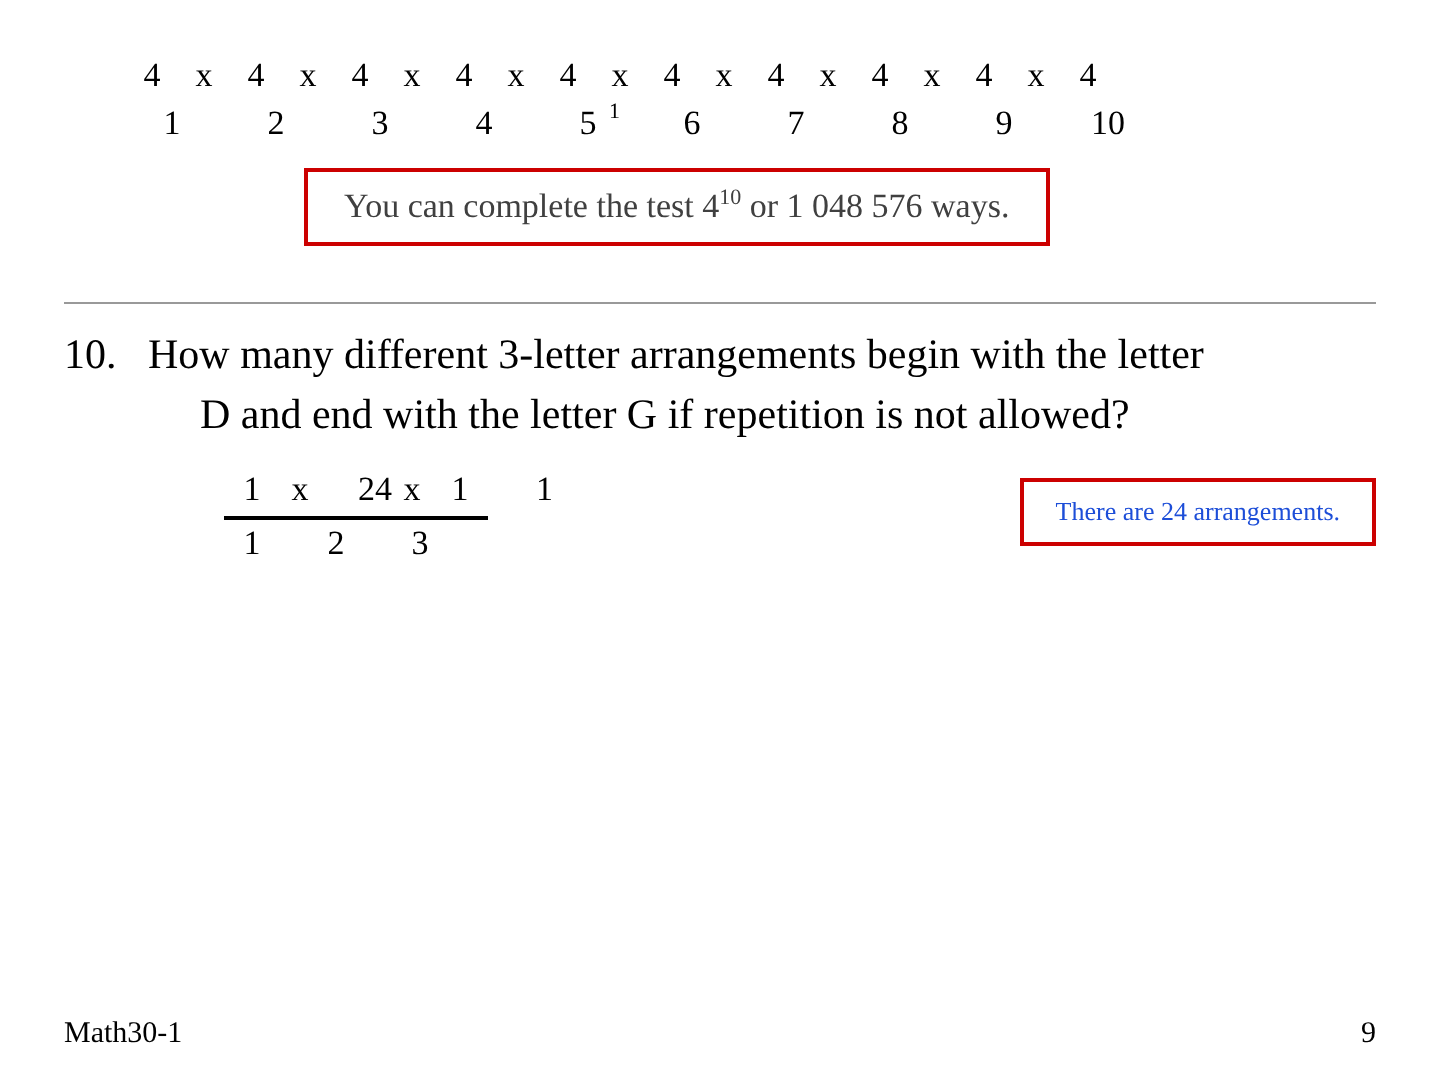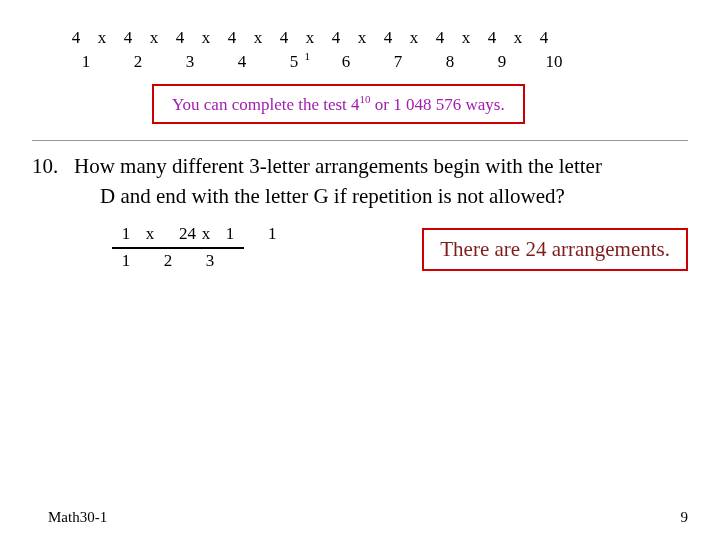--- a/index.html
+++ b/index.html
@@ -23,23 +23,23 @@
     }
     .q9-text p {
       padding-left: 28px;
       text-indent: -28px;
     }
     .answer-box {
       border: 2px solid #c00;
       display: inline-block;
       padding: 7px 18px;
       font-size: 17px;
-      margin: 4px auto 4px auto;
+      margin: 4px auto 16px auto;
       margin-left: 90px;
-      color: #a21caf;
+      color: #404040;
       text-align: right;
     }
     .answer-box sup {
       font-size: 11px;
     }
     .divider {
       border: none;
       border-top: 1px solid #999;
       margin: 12px 0 10px 0;
     }
@@ -49,29 +49,29 @@
       margin-bottom: 10px;
     }
     .q10-text p {
       padding-left: 32px;
       text-indent: -32px;
     }
     .q10-answer-box {
       border: 2px solid #c00;
       display: inline-block;
       padding: 7px 18px;
-      font-size: 21px;
+      font-size: 13px;
       position: absolute;
       right: 32px;
-      color: #7f1d1d;
+      color: #1d4ed8;
     }
     .footer {
       position: absolute;
       bottom: 14px;
-      left: 16px;
+      left: 0;
       right: 0;
       display: flex;
       justify-content: space-between;
       padding: 0 32px;
       font-size: 15px;
     }
     .top-mult-section {
       display: flex;
       flex-direction: column;
       margin-left: 28px;

